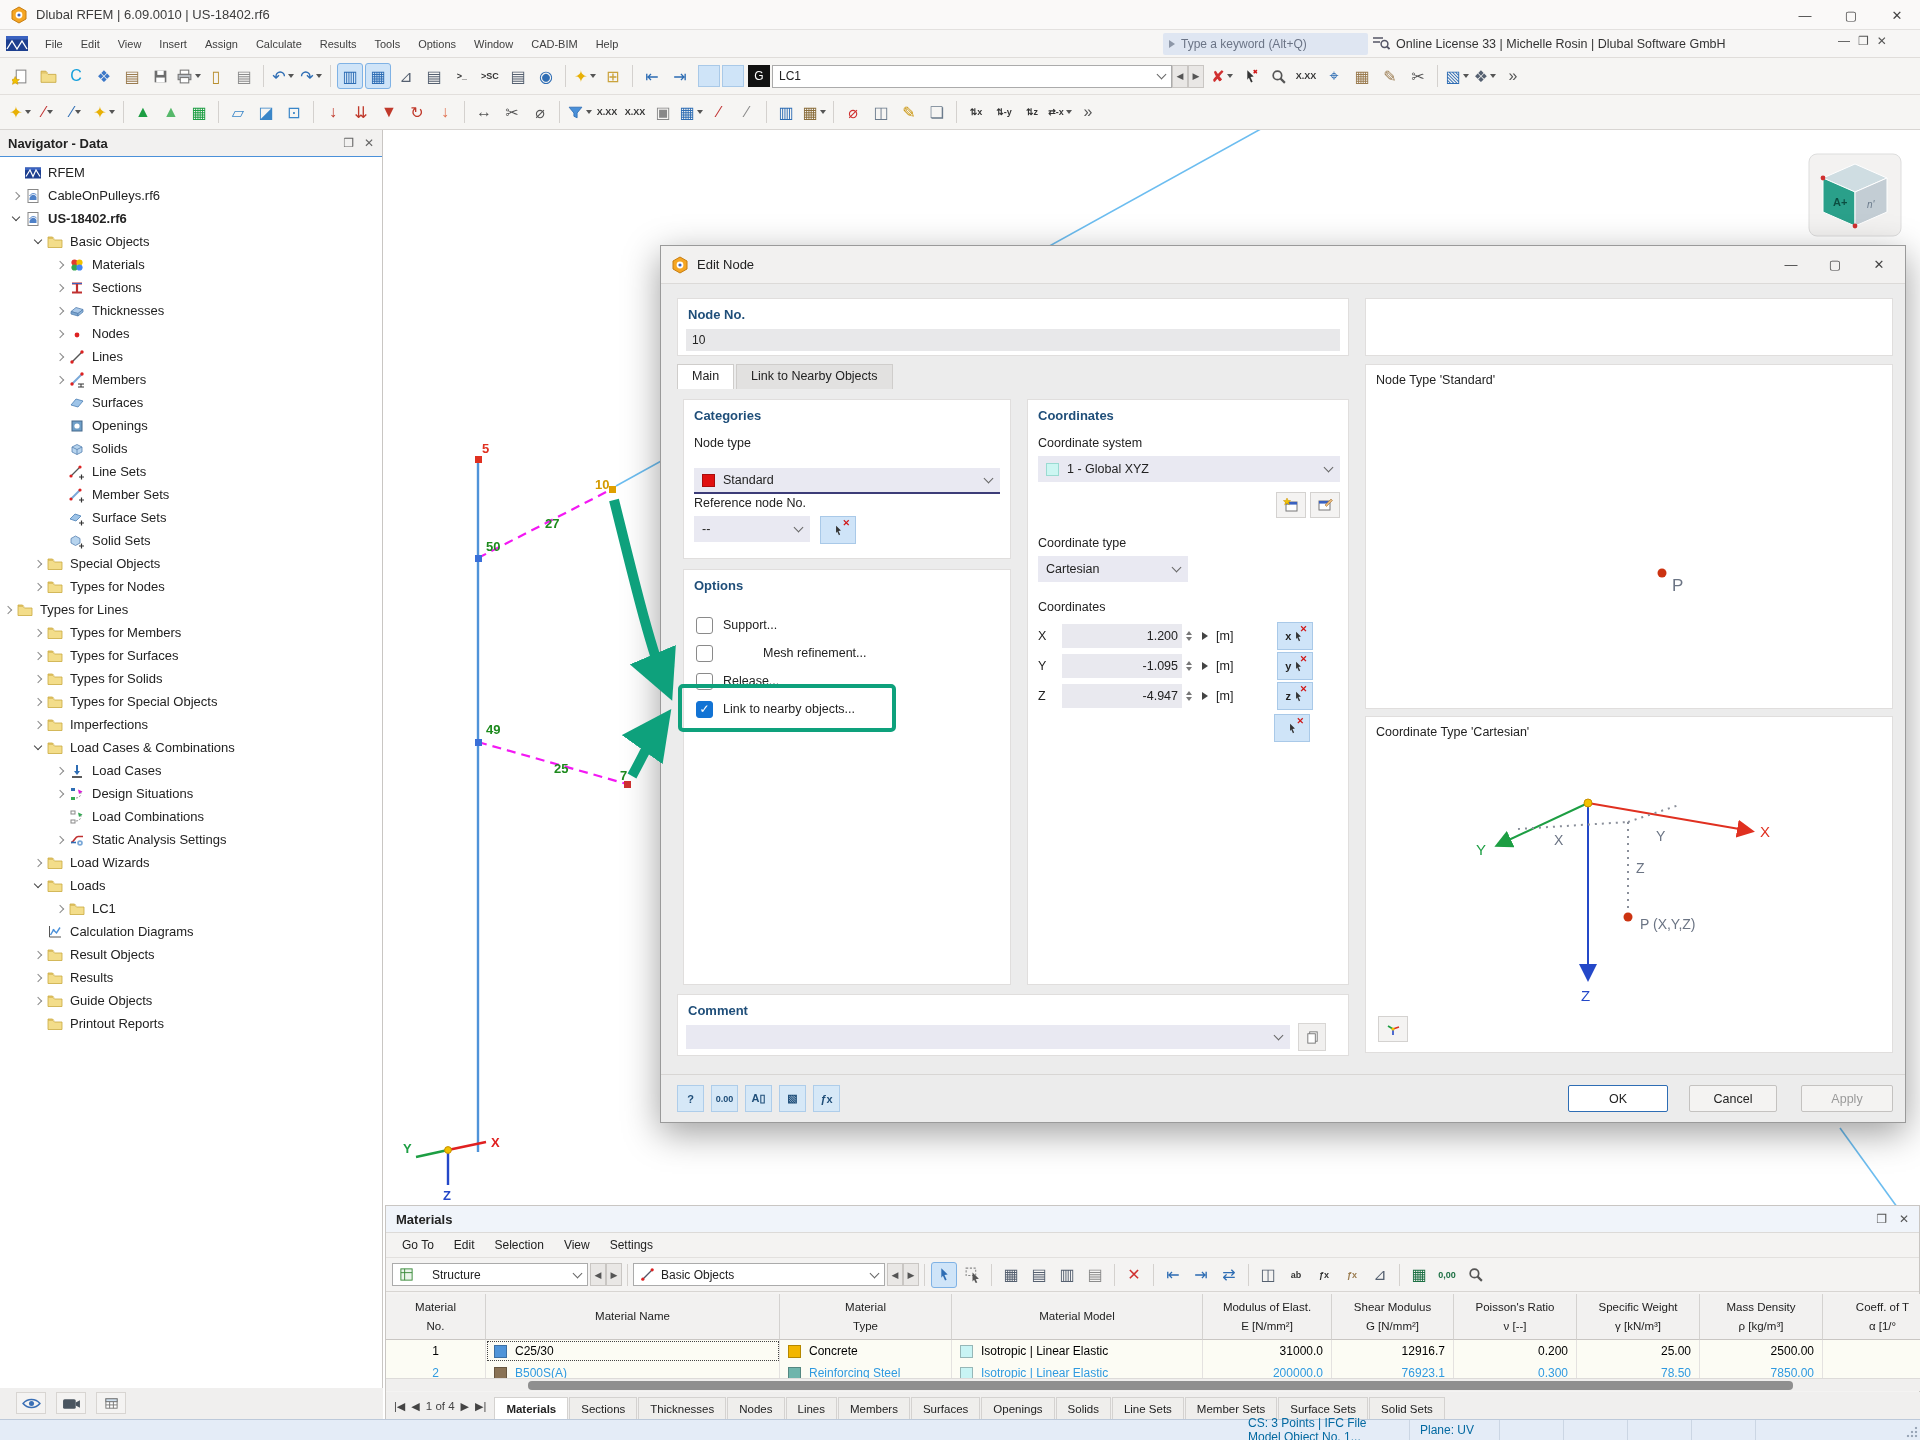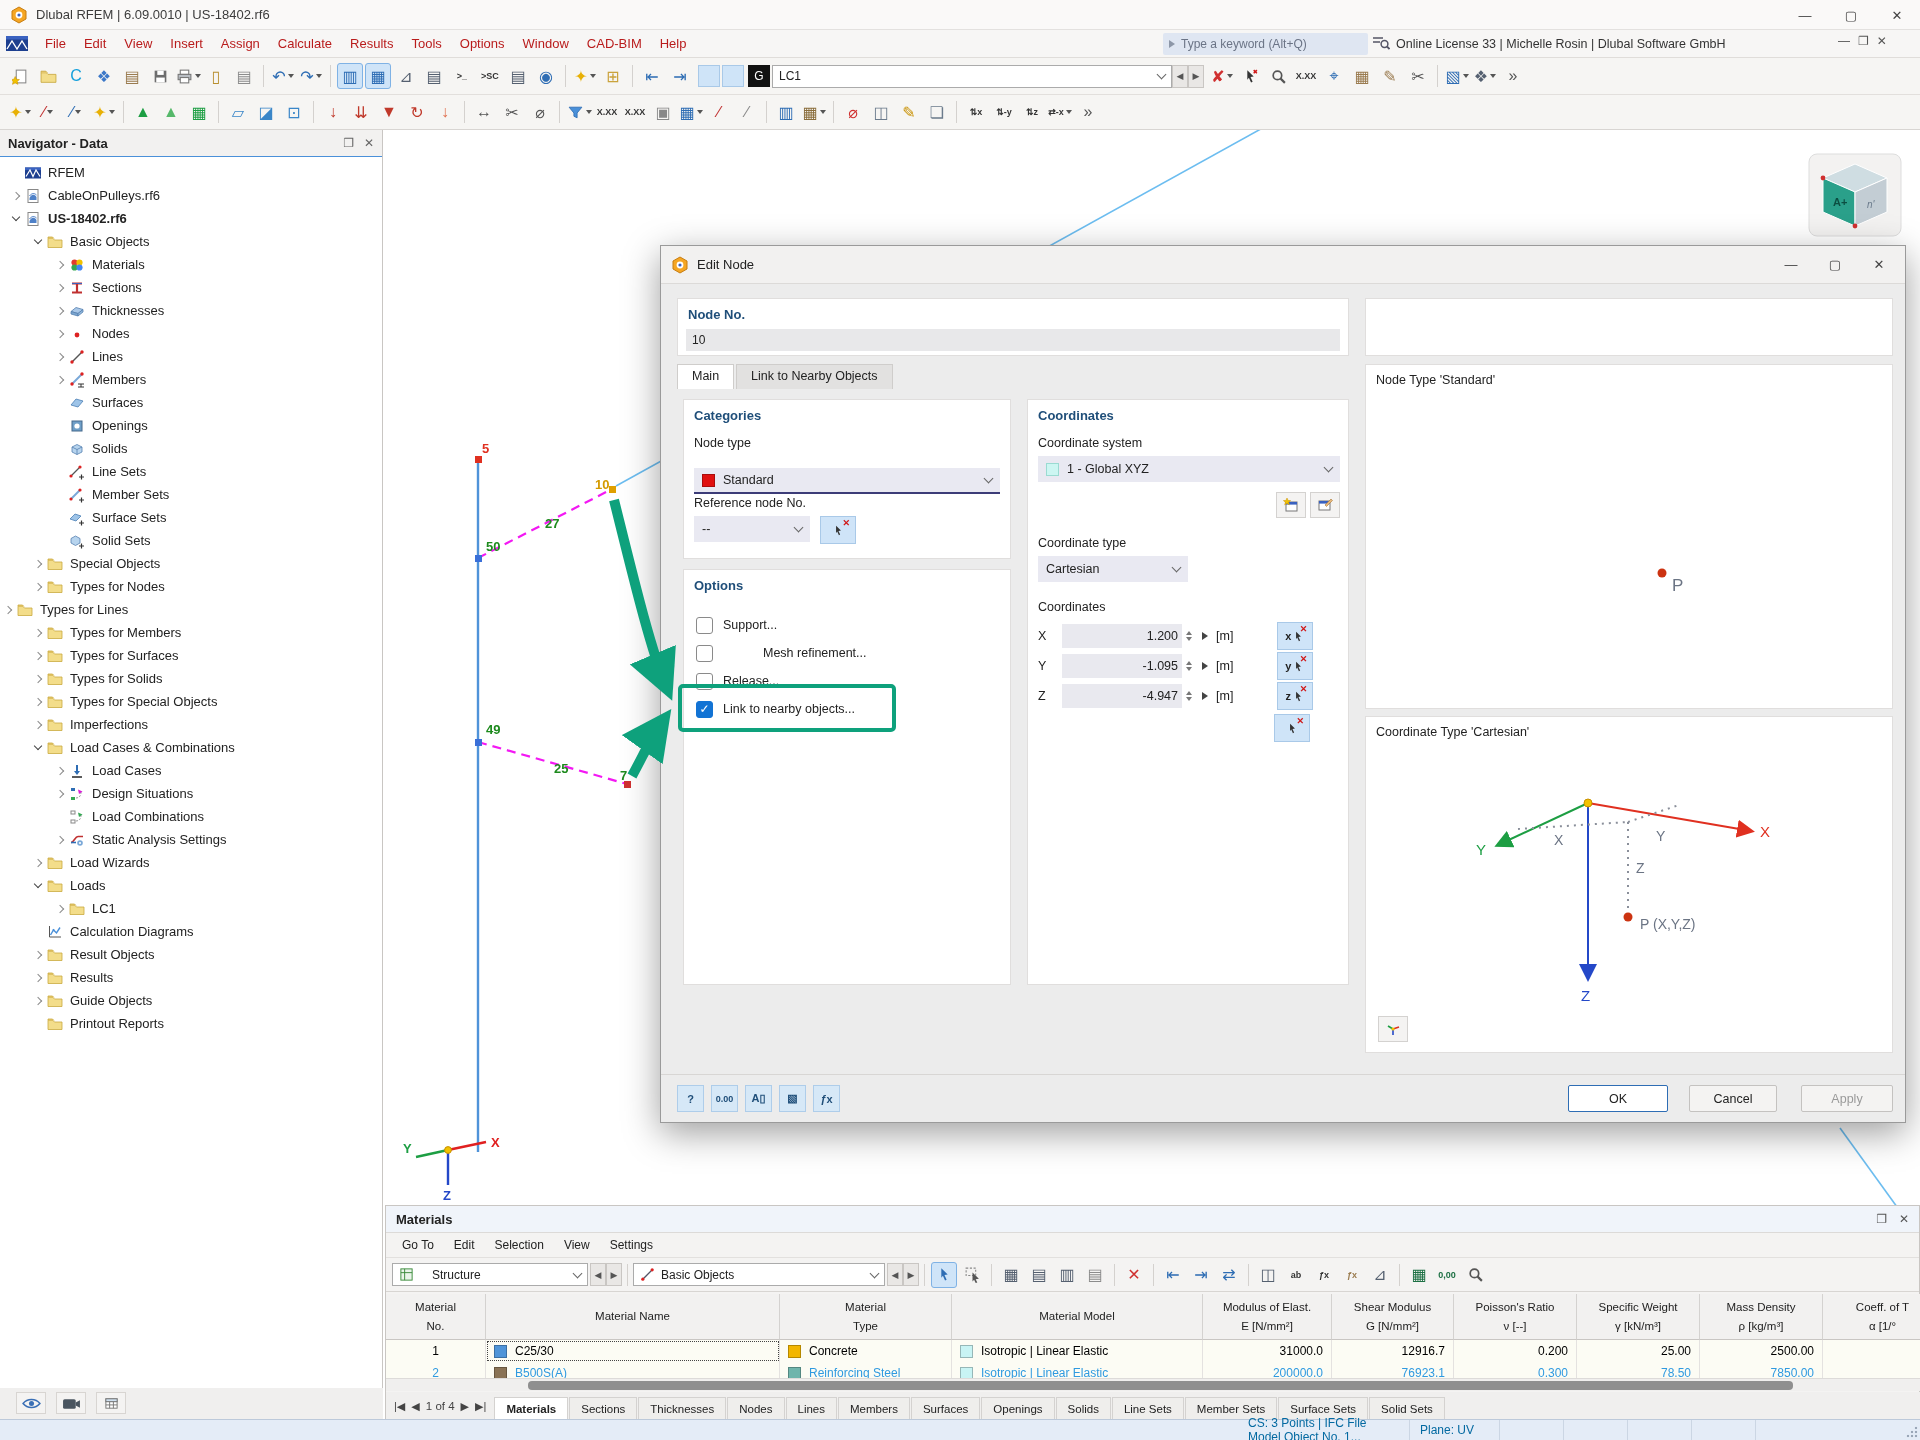--- a/index.html
+++ b/index.html
@@ -7,21 +7,21 @@
   body { font-family:"Liberation Sans", sans-serif; font-size:12px; color:#222; background:#f0efee; }
   #app { position:relative; width:1920px; height:1440px; background:#f0efee; overflow:hidden; }
 
   
   #titlebar { position:absolute; left:0; top:0; width:1920px; height:30px; background:#faf9f8; display:flex; align-items:center; padding-left:10px; border-bottom:1px solid #e3e1df; }
   #titlebar .ttl { color:#3c3c3c; font-size:13px; margin-left:8px; }
   .winctl { position:absolute; top:0; height:30px; display:flex; }
   .winctl span { width:46px; height:30px; display:flex; align-items:center; justify-content:center; color:#444; font-size:13px; }
   #menubar { position:absolute; left:0; top:30px; width:1920px; height:28px; background:#f7f6f5; display:flex; align-items:center; border-bottom:1px solid #e0ddda; }
   #menu-items { display:flex; }
-  #menu-items span { padding:5px 9px; font-size:13px; color:#b91c1c; }
+  #menu-items span { padding:5px 9px; font-size:11px; color:#404040; }
   .mini-logo { width:22px; height:15px; margin:0 8px 0 6px; }
   #searchbox { position:absolute; left:1163px; top:3px; width:205px; height:22px; background:#dfe6f2; border-radius:2px; display:flex; align-items:center; padding:0 6px; color:#6b7486; }
   #searchbox .play { width:0; height:0; border-left:6px solid #8d97a8; border-top:4px solid transparent; border-bottom:4px solid transparent; margin-right:6px; }
   #srch-filter { position:absolute; left:1372px; top:5px; }
   #license { position:absolute; left:1396px; top:7px; font-size:12.5px; color:#333; }
   #menu-winctl { position:absolute; left:1838px; top:4px; display:flex; gap:8px; color:#555; font-size:12px; }
 
   
   #tb1 { position:absolute; left:0; top:58px; width:1920px; height:37px; background:#f6f5f3; border-bottom:1px solid #e2dfdc; display:flex; align-items:center; padding-left:6px; }
   #tb2 { position:absolute; left:0; top:95px; width:1920px; height:35px; background:#f6f5f3; border-bottom:1px solid #d8d5d2; display:flex; align-items:center; padding-left:6px; }
@@ -1213,20 +1213,33 @@
       <div class="csbtn" style="left:12px; bottom:10px; top:auto; position:absolute;">
         <svg viewBox="0 0 16 16">
             <line x1="8" y1="8" x2="14" y2="6" stroke="#e03020" stroke-width="1.6"></line>
             <line x1="8" y1="8" x2="3" y2="5" stroke="#1d9e43" stroke-width="1.6"></line>
             <line x1="8" y1="8" x2="8" y2="14" stroke="#2448c8" stroke-width="1.6"></line>
             <circle cx="8" cy="8" r="1.6" fill="#f2c200"></circle>
           </svg>
       </div>
     </div>
 
+    <div class="grp" id="grp-cmt">
+      <span class="ghead">Comment</span>
+      <div class="combo" id="cmt-dd">
+        <span class="cx"></span>
+        <span class="chev"></span>
+      </div>
+      <div id="cmt-copy">
+        <svg width="15" height="15" viewBox="0 0 16 16">
+            <rect x="5" y="2" width="8" height="10" fill="#fff" stroke="#777"></rect>
+            <rect x="3" y="4" width="8" height="10" fill="#fff" stroke="#777"></rect>
+          </svg>
+      </div>
+    </div>
 
     <div id="dlg-footer">
       <div id="foot-icons">
           <span class="ficon" style="left: 16px;">?</span>
           <span class="ficon" style="left: 50px; font-size: 9px;">0.00</span>
           <span class="ficon" style="left: 84px;">A▯</span>
           <span class="ficon" style="left: 118px;">▧</span>
           <span class="ficon" style="left: 152px;">ƒx</span>
         </div>
       <div id="foot-btns">

